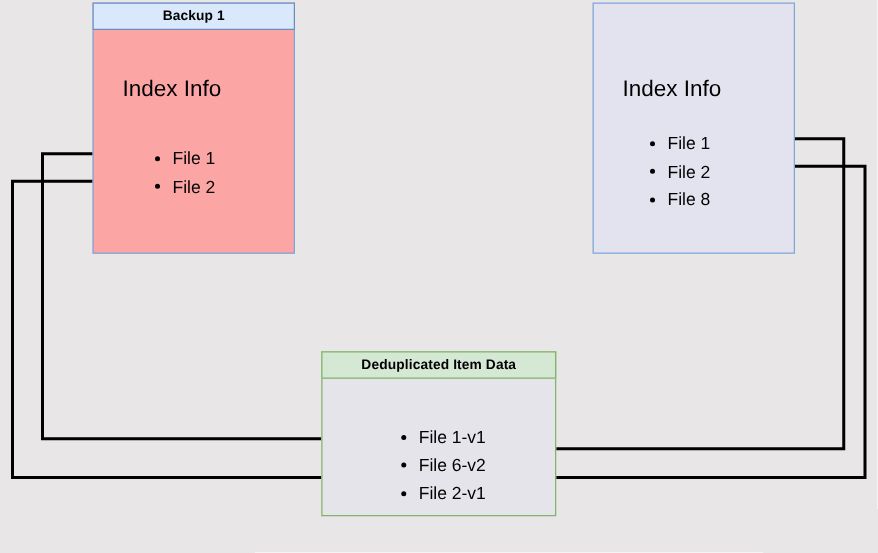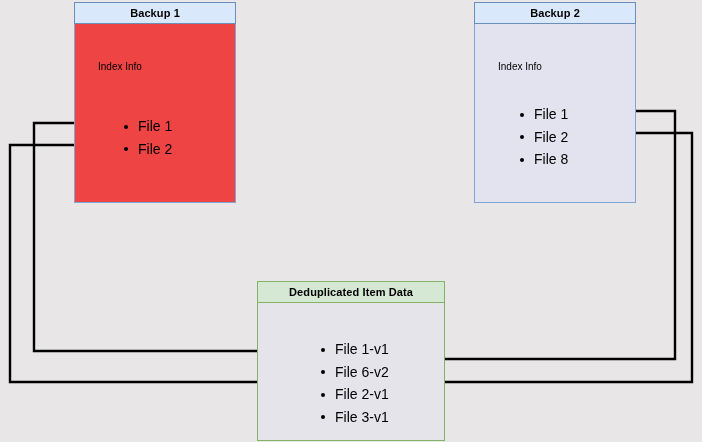--- a/index.html
+++ b/index.html
@@ -43,21 +43,21 @@
     display: flex;
     align-items: center;
     justify-content: center;
     font-size: 11px;
     font-weight: bold;
     color: #000000;
     letter-spacing: 0.1px;
   }
   .node-caption {
     position: absolute;
-    font-size: 10px;
+    font-size: 18px;
     color: #000000;
     white-space: nowrap;
   }
 
   
   .bullets {
     position: absolute;
     margin: 0;
     padding: 0;
     list-style: none;
@@ -76,21 +76,21 @@
     position: absolute;
     left: 1px;
     top: 9.5px;
     width: 4px;
     height: 4px;
     border-radius: 50%;
     background: #000000;
   }
 
   
-  .theme-blue { border-color: #7ea6d8; background: #ef4444; }
+  .theme-blue { border-color: #7ea6d8; background: #fca5a5; }
   .theme-blue > .node-header { border-color: #6c8ebf; background: #dae8fc; }
   .theme-blue2 { border-color: #7ea6d8; background: #e3e3ef; }
   .theme-blue2 > .node-header { border-color: #6c8ebf; background: #dae8fc; }
 
   
   .theme-green { border-color: #82b366; background: #e4e4ea; }
   .theme-green > .node-header { border-color: #82b366; background: #d5e8d4; }
 </style>
 </head>
 <body>
@@ -124,36 +124,32 @@
       <span>Backup 1</span>
     </div>
     <div class="node-caption" style="left:23px; top:58px;">Index Info</div>
     <ul class="bullets" style="left:48px; top:112px;">
       <li>File 1</li>
       <li>File 2</li>
     </ul>
   </div>
 
   <div class="node theme-blue2" style="left:474px; top:2px; width:162px; height:201px;">
-    <div class="node-header">
-      <span>Backup 2</span>
-    </div>
     <div class="node-caption" style="left:23px; top:58px;">Index Info</div>
     <ul class="bullets" style="left:44px; top:100px;">
       <li>File 1</li>
       <li>File 2</li>
       <li>File 8</li>
     </ul>
   </div>
 
-  <div class="node theme-green" style="left:257px; top:281px; width:188px; height:160px;">
+  <div class="node theme-green" style="left:257px; top:281px; width:188px; height:132px;">
     <div class="node-header">
       <span>Deduplicated Item Data</span>
     </div>
     <ul class="bullets" style="left:62px; top:56px;">
       <li>File 1-v1</li>
       <li>File 6-v2</li>
       <li>File 2-v1</li>
-      <li>File 3-v1</li>
     </ul>
   </div>
 
 </div>
 
 </body></html>

